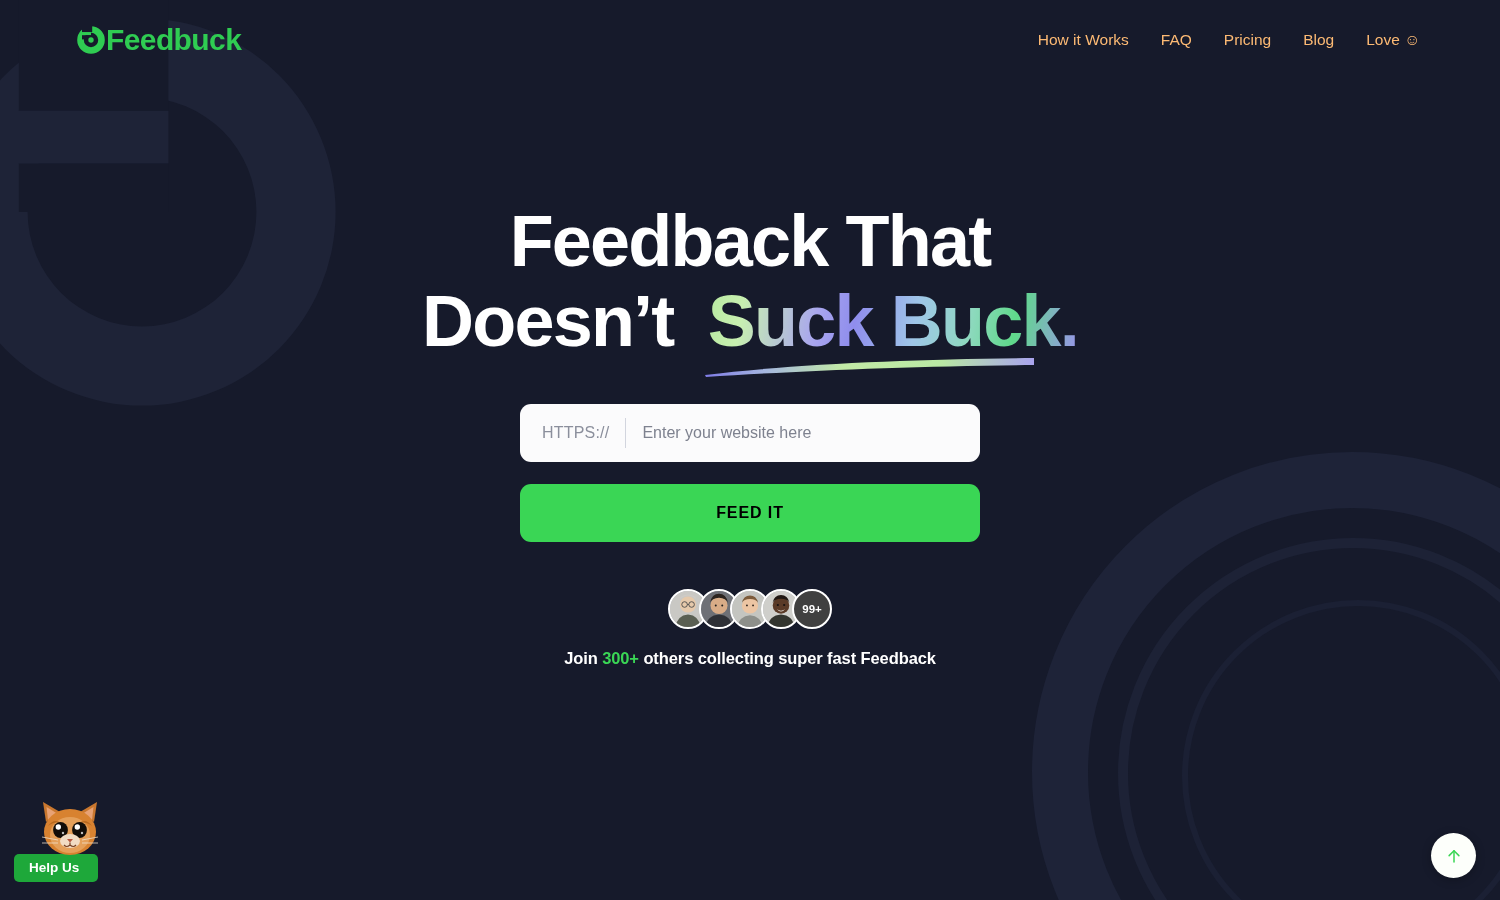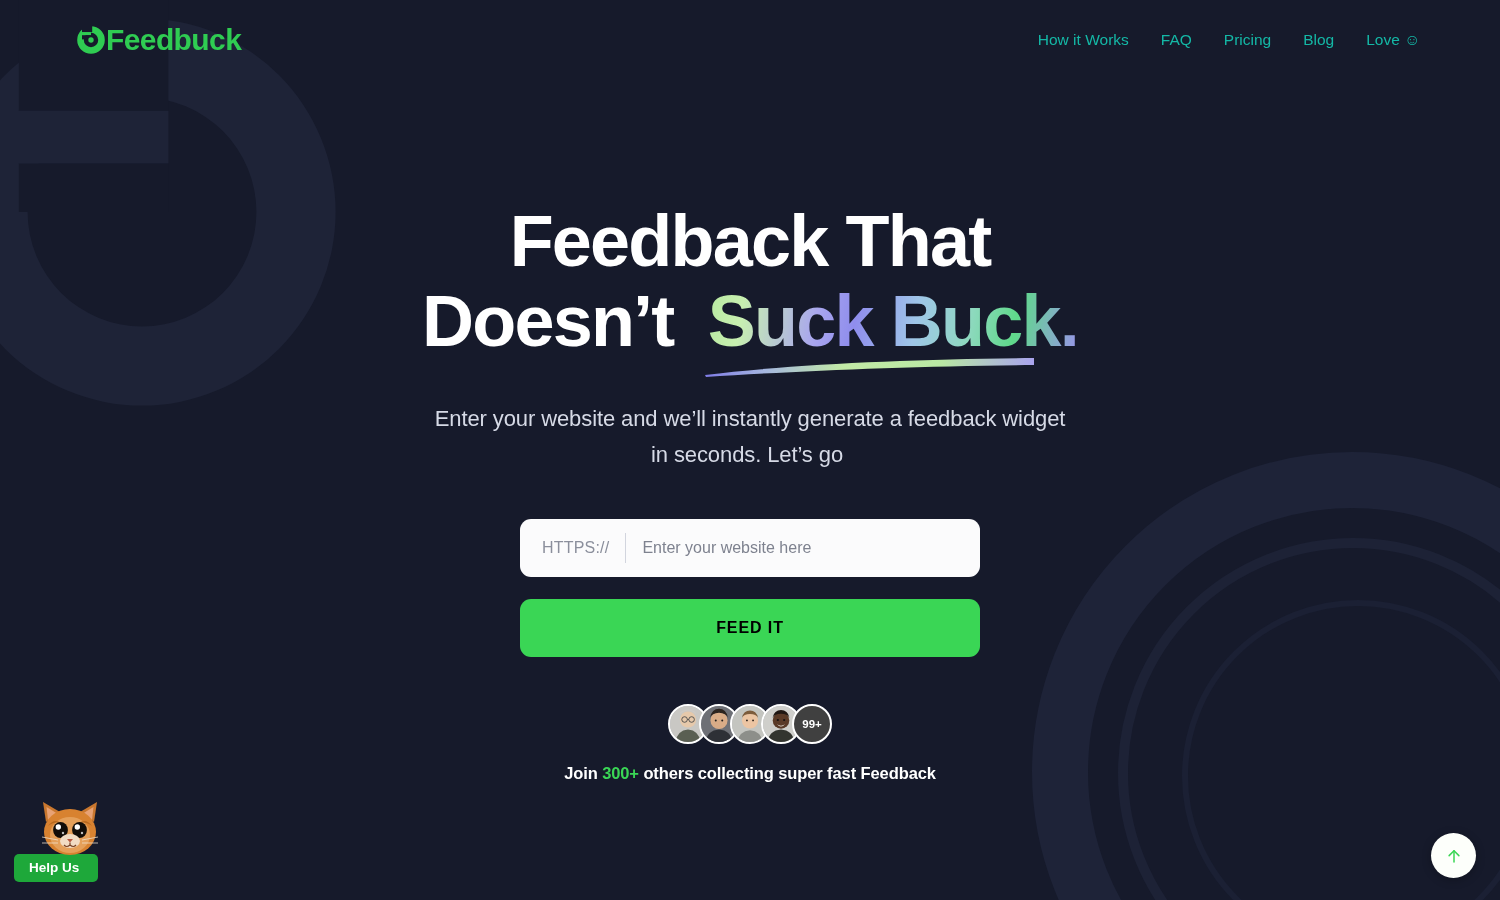--- a/index.html
+++ b/index.html
@@ -82,21 +82,21 @@
     letter-spacing: -0.6px;
     line-height: 1;
   }
 
   .main-nav {
     display: flex;
     align-items: center;
     gap: 0;
   }
   .nav-link {
-    color: #14b8a6;
+    color: #fdba74;
     font-size: 15.5px;
     text-decoration: none;
     padding: 6px 16px;
     white-space: nowrap;
     line-height: 1.2;
   }
   .nav-link:last-child { padding-right: 0; }
 
   
   .hero {
@@ -360,21 +360,20 @@
               <stop offset="72%" stop-color="#b9e8a4"></stop>
               <stop offset="100%" stop-color="#a9a3ee"></stop>
             </linearGradient>
           </defs>
           <path d="M2 19 C 90 8, 210 3, 331 2 L 331 9 C 210 10, 92 15, 3 21 Z" fill="url(#swooshGrad)"></path>
         </svg>
       </span>
     </span>
   </h1>
 
-  <p class="hero-sub">Enter your website and we’ll instantly generate a feedback widget in seconds. Let’s go </p>
 
   <form class="hero-form">
     <div class="url-field">
       <span class="url-prefix">HTTPS://</span>
       <span class="url-divider"></span>
       <input class="url-input" type="text" placeholder="Enter your website here" style="">
     </div>
     <button class="submit-btn" type="submit">FEED IT</button>
   </form>
 

